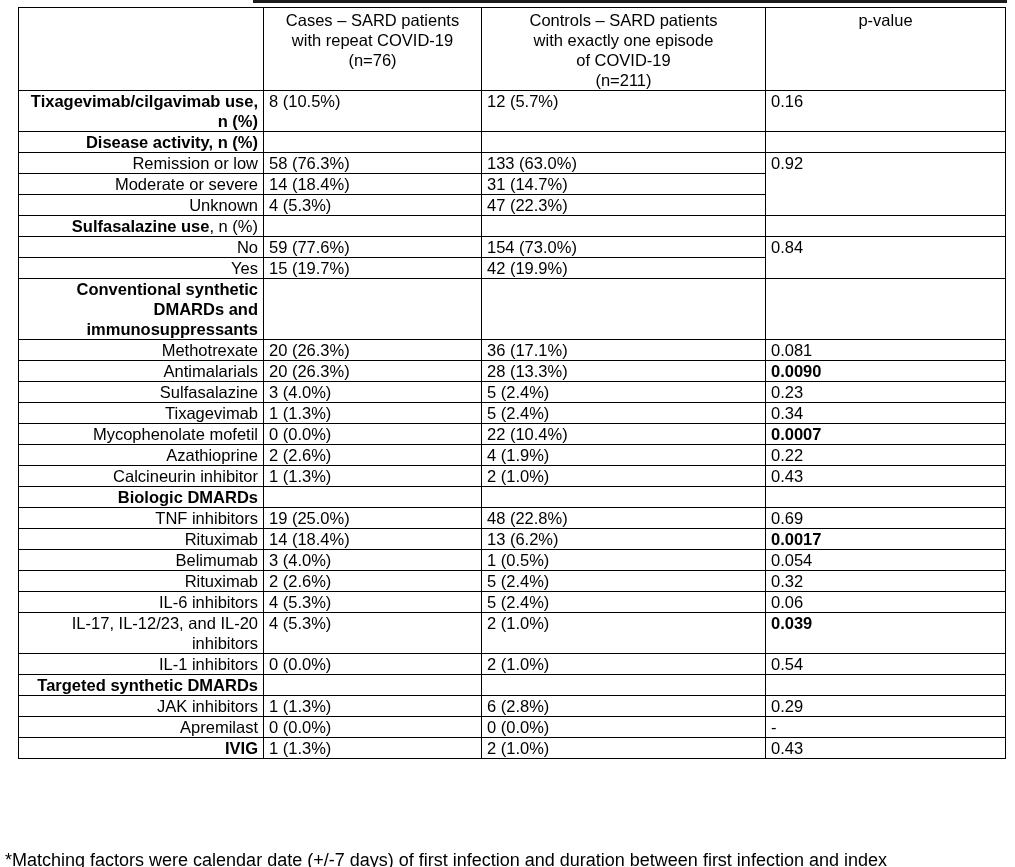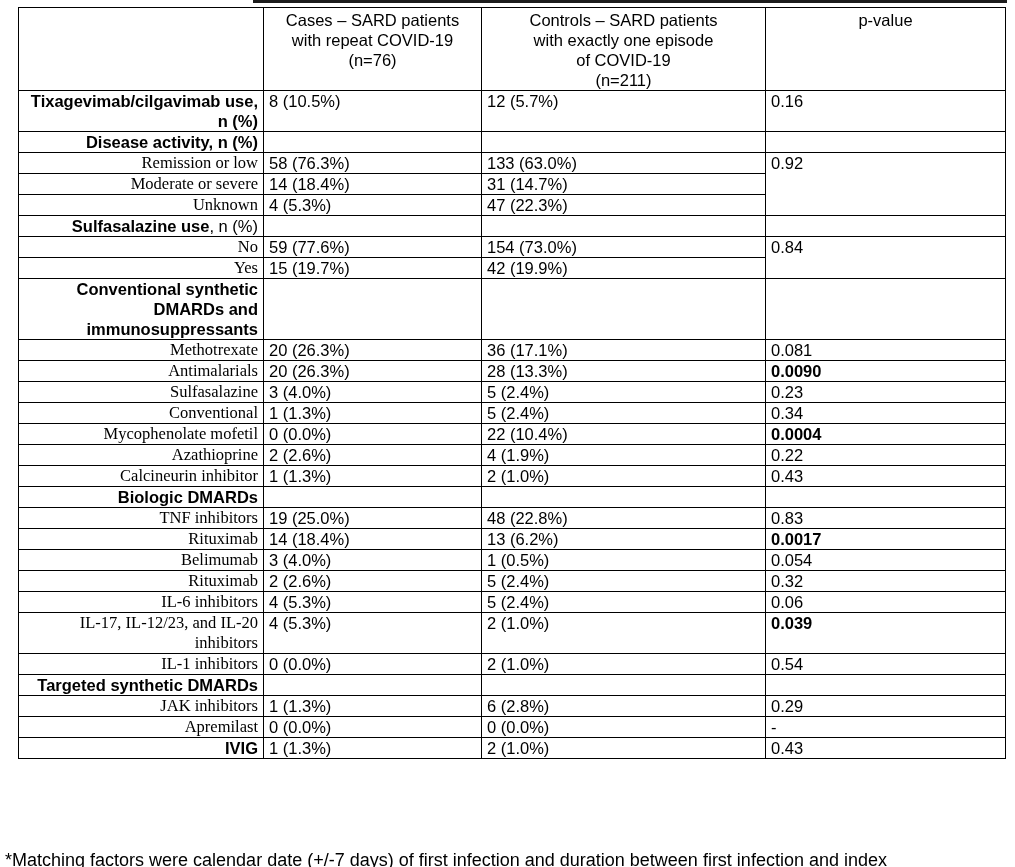--- a/index.html
+++ b/index.html
@@ -13,21 +13,21 @@
     position:absolute;left:18px;top:7px;width:987px;
     border-collapse:collapse;table-layout:fixed;
   }
   th,td{
     border:1.5px solid #000;vertical-align:top;
     padding:0 5px;font-size:16.5px;line-height:20px;
     overflow:hidden;text-align:left;
   }
   th{font-weight:normal;text-align:center;white-space:pre-line;padding-top:2px;margin-top:10px;}
   td.c-label{text-align:right;}
-  .indent{text-indent:20px;font-family:Liberation Serif, serif;}
+  .indent{text-indent:20px;}
   .b{font-weight:bold;}
   .footnote{
     position:absolute;left:5px;top:849px;width:1006px;
     font-size:18px;line-height:23px;white-space:pre-line;
   }
 </style>
 </head>
 <body>
 
 <div class="artifact"></div>
@@ -116,30 +116,30 @@
         <td>28 (13.3%)</td>
         <td class="b">0.0090</td>
       </tr>
       <tr>
         <td class="c-label indent"><span>Sulfasalazine</span></td>
         <td>3 (4.0%)</td>
         <td>5 (2.4%)</td>
         <td>0.23</td>
       </tr>
       <tr>
-        <td class="c-label indent"><span>Conventional</span></td>
+        <td class="c-label indent"><span>Tixagevimab</span></td>
         <td>1 (1.3%)</td>
         <td>5 (2.4%)</td>
         <td>0.34</td>
       </tr>
       <tr>
         <td class="c-label indent"><span>Mycophenolate mofetil</span></td>
         <td>0 (0.0%)</td>
         <td>22 (10.4%)</td>
-        <td class="b">0.0004</td>
+        <td class="b">0.0007</td>
       </tr>
       <tr>
         <td class="c-label indent"><span>Azathioprine</span></td>
         <td>2 (2.6%)</td>
         <td>4 (1.9%)</td>
         <td>0.22</td>
       </tr>
       <tr>
         <td class="c-label indent"><span>Calcineurin inhibitor</span></td>
         <td>1 (1.3%)</td>
@@ -149,21 +149,21 @@
       <tr>
         <td class="c-label"><span class="b">Biologic DMARDs</span></td>
         <td></td>
         <td></td>
         <td></td>
       </tr>
       <tr>
         <td class="c-label indent"><span>TNF inhibitors</span></td>
         <td>19 (25.0%)</td>
         <td>48 (22.8%)</td>
-        <td>0.83</td>
+        <td>0.69</td>
       </tr>
       <tr>
         <td class="c-label indent"><span>Rituximab</span></td>
         <td>14 (18.4%)</td>
         <td>13 (6.2%)</td>
         <td class="b">0.0017</td>
       </tr>
       <tr>
         <td class="c-label indent"><span>Belimumab</span></td>
         <td>3 (4.0%)</td>

